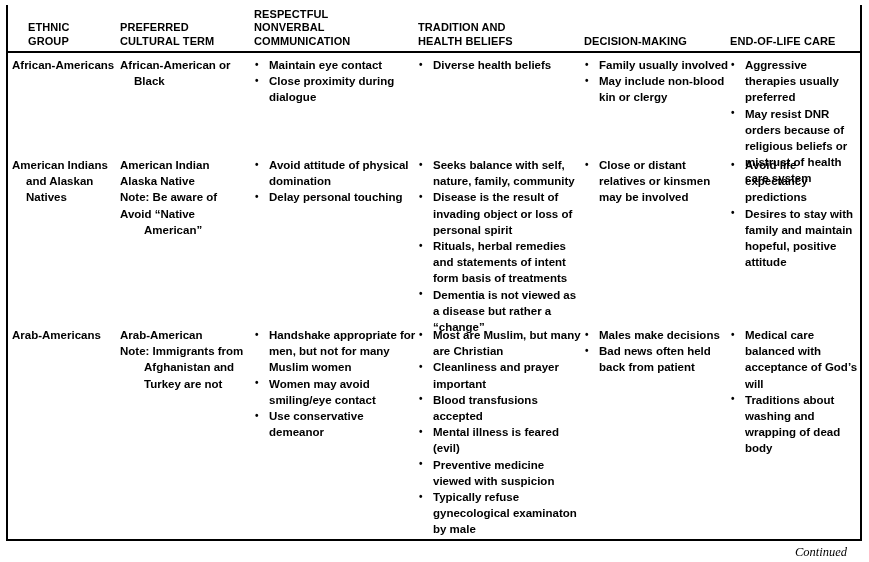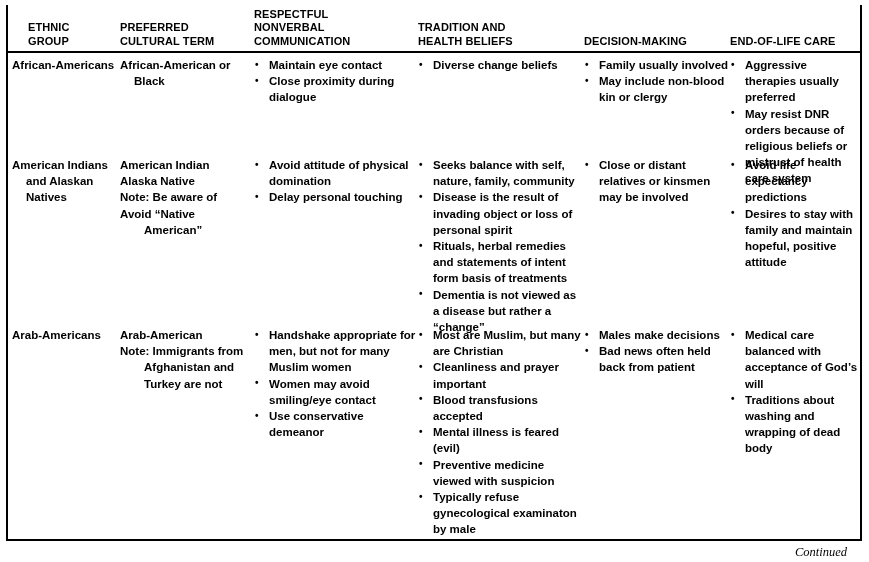--- a/index.html
+++ b/index.html
@@ -174,21 +174,21 @@
             <span class="textline ind1">Black</span>
           </div>
         <div class="cell c3">
             <ul class="bullets">
               <li>Maintain eye contact</li>
               <li>Close proximity during dialogue</li>
             </ul>
           </div>
         <div class="cell c4">
             <ul class="bullets">
-              <li>Diverse change beliefs</li>
+              <li>Diverse health beliefs</li>
             </ul>
           </div>
         <div class="cell c5">
             <ul class="bullets">
               <li>Family usually involved</li>
               <li>May include non-blood kin or clergy</li>
             </ul>
           </div>
         <div class="cell c6">
             <ul class="bullets">

